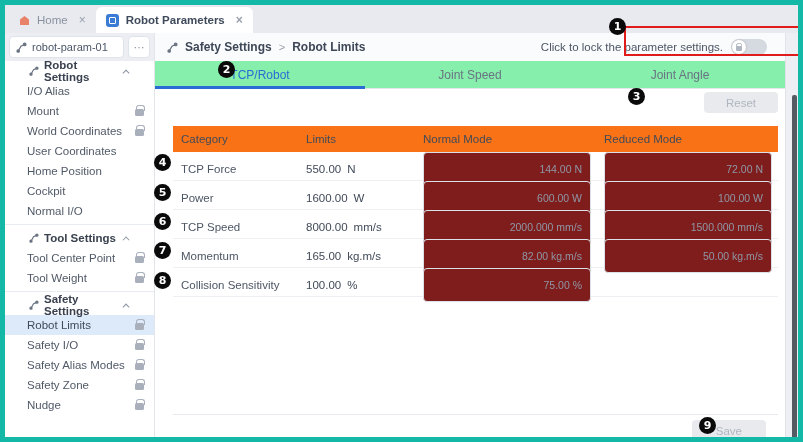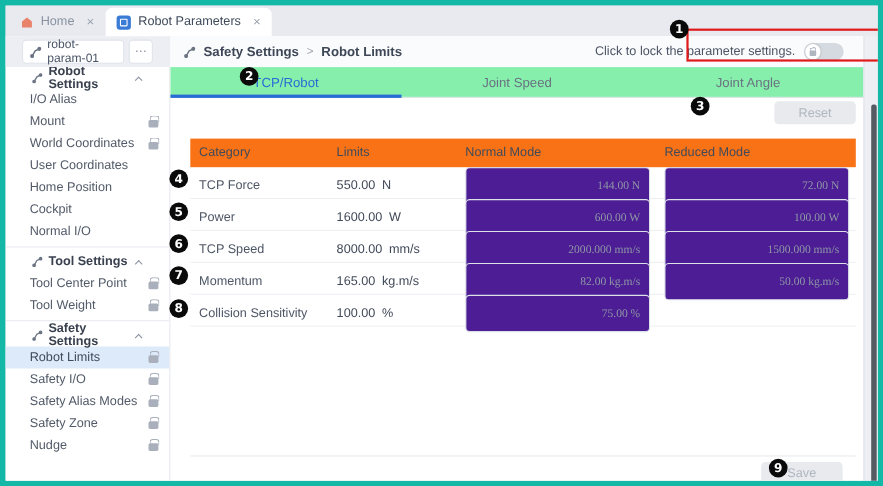--- a/index.html
+++ b/index.html
@@ -2,32 +2,32 @@
 <html><head>
 <meta charset="utf-8">
 <style>
   * { margin:0; padding:0; box-sizing:border-box; }
   html,body { width:803px; height:442px; font-family:"Liberation Sans", sans-serif; }
   .screen { position:relative; width:803px; height:442px; background:#e8eaef; overflow:hidden; border:5px solid #14b8a6; }
 
   
   .tabbar { height:28px; display:flex; align-items:flex-end; padding-left:4px; background:#e8eaef; }
   .wtab { display:flex; align-items:center; gap:7px; height:26px; padding:0 10px; font-size:11.5px; color:#8a92a0; border-radius:6px 6px 0 0; cursor:default; }
-  .wtab.active { background:#ffffff; color:#3f4a5a; }
+  .wtab.active { background:#ffffff; color:#3f4a5a;font-weight:bold; }
   .wtab .close { font-size:12px; color:#9aa1ad; margin-left:4px; }
   .home-icon svg { display:block; }
   .rp-icon { width:13px; height:13px; border-radius:3px; background:#3a7bd5; display:flex; align-items:center; justify-content:center; }
   .rp-icon span { width:7px; height:7px; border:1.2px solid #fff; border-radius:1px; display:block; }
 
   
   .body { display:flex; height:414px; }
 
   
   .sidebar { width:150px; background:#fff; border-right:1px solid #e2e5ea; display:flex; flex-direction:column; }
-  .sidebar-header { height:28px; background:#eceef3; display:flex; align-items:center; padding:0 15px; gap:4px; }
+  .sidebar-header { height:28px; background:#eceef3; display:flex; align-items:center; padding:0 4px; gap:4px; }
   .param-field { flex:1; height:22px; background:#fff; border:1px solid #dfe3ea; border-radius:4px; display:flex; align-items:center; gap:5px; padding:0 6px; font-size:11px; color:#4a5568; }
   .more-btn { width:22px; height:22px; background:#fff; border:1px solid #dfe3ea; border-radius:4px; color:#8a92a0; font-size:11px; line-height:20px; text-align:center; }
   .nav { flex:1; overflow:hidden; }
   .sec-header { height:20px; display:flex; align-items:center; gap:5px; padding:0 24px; font-size:11.5px; font-weight:bold; color:#39404e; }
   .sec-header .chev { margin-left:auto; width:5px; height:5px; border-left:1.5px solid #8b93a2; border-top:1.5px solid #8b93a2; transform:rotate(45deg) translateY(2px); }
   .sec-divider { border-top:1px solid #e8ebf0; margin-top:3px; padding-top:3px; }
   .nav-item { height:20px; display:flex; align-items:center; padding:0 10px 0 22px; font-size:11.5px; color:#515a68; cursor:pointer; }
   .nav-item.selected { background:#ddeafa; color:#3f4a5a; }
   .lock { margin-left:auto; width:9px; height:7px; border-radius:1.5px; background:#a9b0bc; position:relative; margin-top:3px; }
   .lock::before { content:""; position:absolute; top:-4px; left:1.2px; width:6.5px; height:5px; border:1.4px solid #a9b0bc; border-bottom:none; border-radius:3px 3px 0 0; }
@@ -53,21 +53,21 @@
   .content { flex:1; display:flex; flex-direction:column; padding:0 7px 0 18px; }
   .reset-row { display:flex; justify-content:flex-end; margin-top:3px; }
   .btn-disabled { background:#e8eaee; color:#b0b6c0; border:none; border-radius:4px; font-size:11.5px; height:21px; padding:0 22px; }
 
   .table { margin-top:13px; }
   .trow { display:grid; grid-template-columns:112px 104px 1fr 1fr; column-gap:13px; align-items:center; height:29px; border-bottom:1px solid #edeff3; padding:0 6px 0 8px; }
   .trow.thead { background:#f97316; height:26px; border-bottom:none; font-size:11.5px; color:#414a59; }
   .cat { font-size:11.5px; color:#4d5665; }
   .lim { font-size:11.5px; color:#414a59; }
   .lim .unit { margin-left:6px; }
-  .mode-input { width:100%; height:22px; border:1px solid #dce1e8; border-radius:4px; font-family:Liberation Serif, serif; font-size:10.5px; color:#8f97a5; text-align:right; padding:16px 8px; background:#4c1d95; }
+  .mode-input { width:100%; height:22px; border:1px solid #dce1e8; border-radius:4px; font-family:Liberation Sans, sans-serif; font-size:10.5px; color:#8f97a5; text-align:right; padding:16px 8px; background:#7f1d1d; }
 
   .footer { margin-top:auto; border-top:1px solid #e6e9ee; height:33px; display:flex; align-items:center; justify-content:flex-end; padding-right:12px; }
   .btn-save { background:#e8eaee; color:#b0b6c0; border:none; border-radius:4px; font-size:11.5px; height:22px; padding:0 24px; }
 
   
   .scrollstrip { width:13px; background:#edeff4; border-left:1px solid #e0e3e9; position:relative; }
   .scroll-thumb { position:absolute; right:1px; top:62px; bottom:3px; width:5px; background:#565b63; border-radius:2px; }
 
   
   .anno-box { position:absolute; left:619px; top:21px; width:178px; height:30px; border:2px solid #e01b1b; pointer-events:none; }

